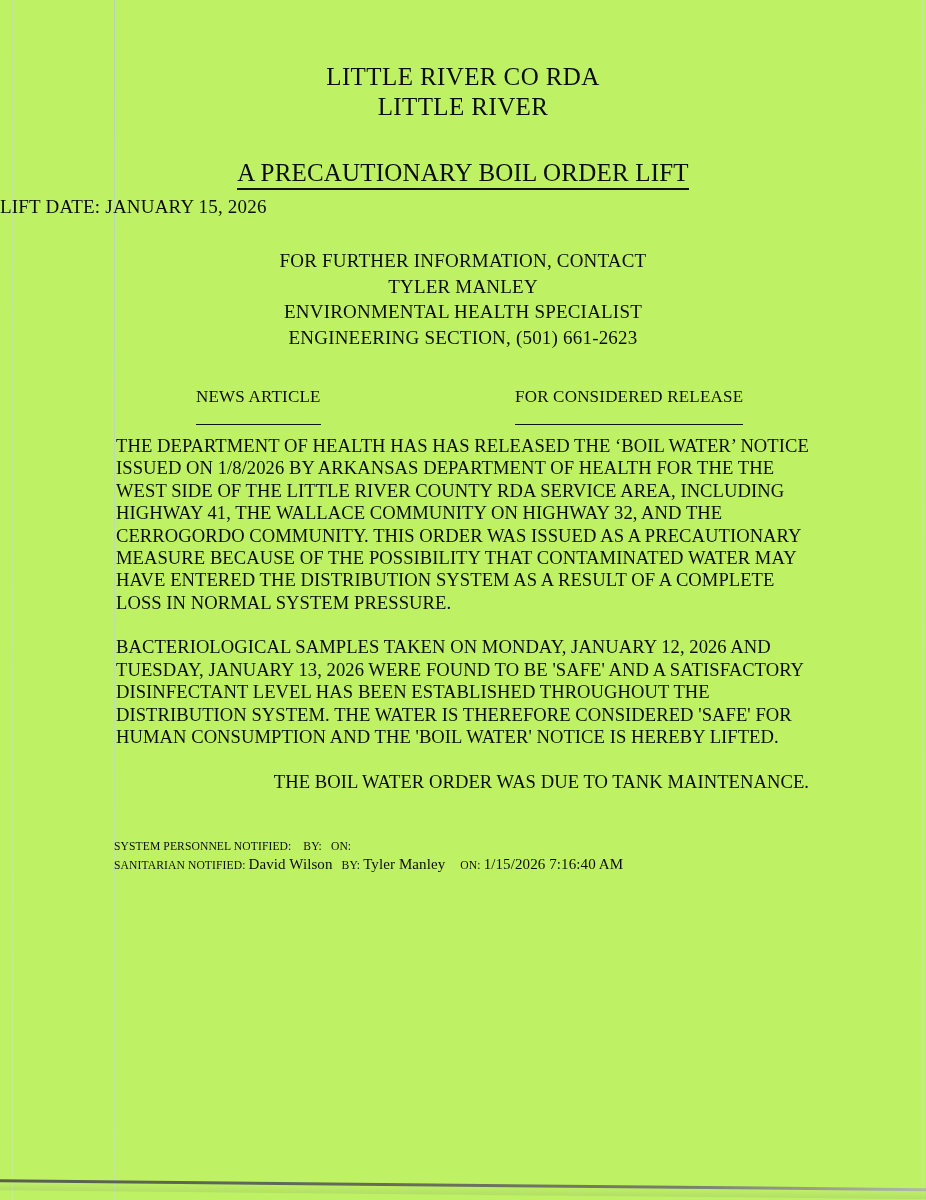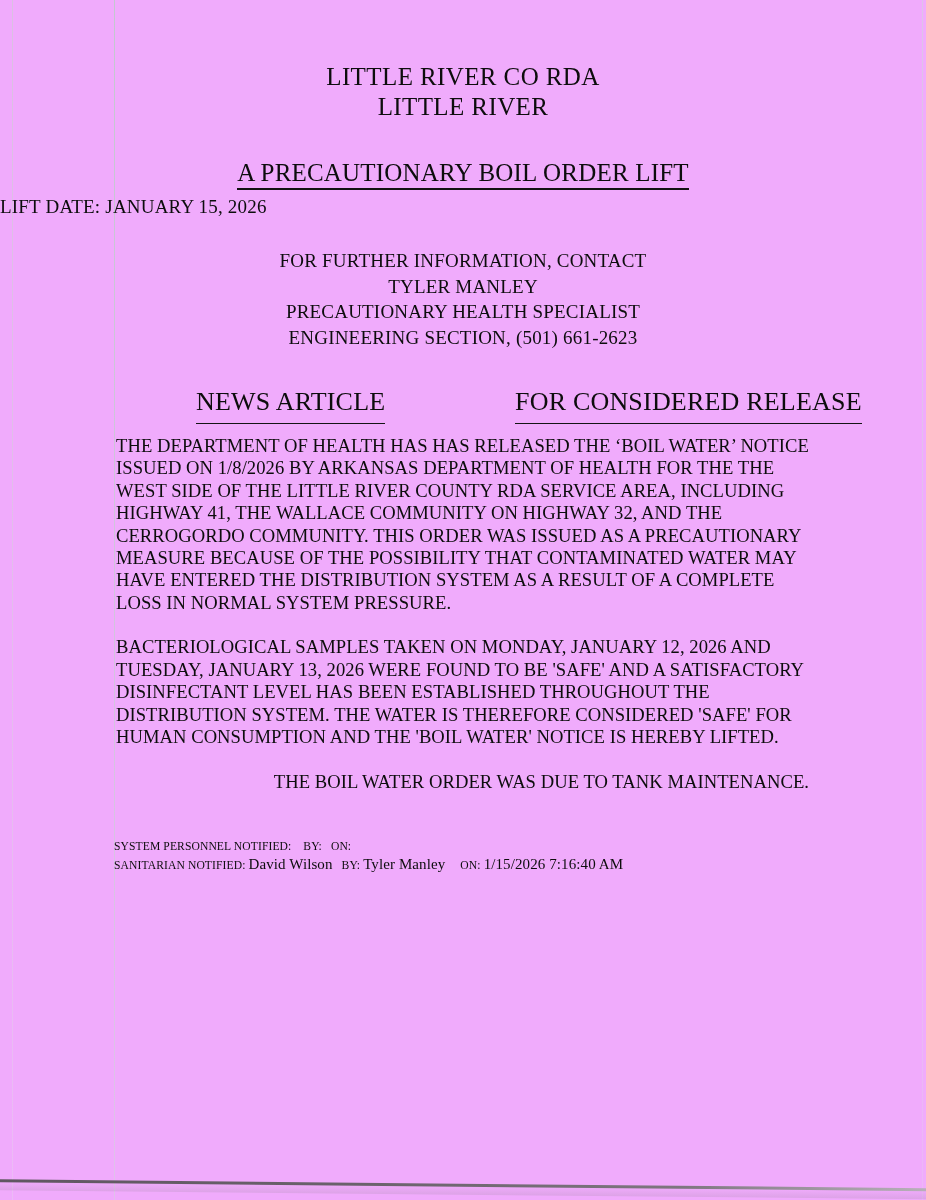--- a/index.html
+++ b/index.html
@@ -4,21 +4,21 @@
 <style>
   html, body {
     margin: 0;
     padding: 0;
     background: #ffffff;
   }
   #page {
     position: relative;
     width: 926px;
     height: 1200px;
-    background: #f0abfc;
+    background: #bef264;
     overflow: hidden;
     font-family: "Liberation Serif", "DejaVu Serif", serif;
     color: #0d0d0d;
   }
 
   
   .scan-seam {
     position: absolute;
     top: 0;
     bottom: 0;
@@ -97,24 +97,24 @@
     letter-spacing: .2px;
   }
 
   .headings-row {
     position: relative;
     margin-top: 36px;
     height: 26px;
   }
   .heading-underlined {
     position: absolute;
-    font-size: 26px;
+    font-size: 17px;
     letter-spacing: .2px;
     border-bottom: 1.6px solid #141414;
-    padding-bottom: 6px;
+    padding-bottom: 17px;
   }
   .heading-underlined.news { left: 196px; }
   .heading-underlined.release { left: 515px; }
 
   .body-col {
     margin-left: 115px;
     width: 695px;
   }
   .para {
     font-size: 18.6px;
@@ -160,21 +160,21 @@
     </div>
 
     <div class="order-title-wrap">
       <span class="order-title">A PRECAUTIONARY BOIL ORDER LIFT</span>
     </div>
     <div class="lift-date">LIFT DATE: JANUARY 15, 2026</div>
 
     <div class="contact-block">
       <div>FOR FURTHER INFORMATION, CONTACT</div>
       <div>TYLER MANLEY</div>
-      <div>PRECAUTIONARY HEALTH SPECIALIST</div>
+      <div>ENVIRONMENTAL HEALTH SPECIALIST</div>
       <div>ENGINEERING SECTION, (501) 661-2623</div>
     </div>
 
     <div class="headings-row">
       <span class="heading-underlined news">NEWS ARTICLE</span>
       <span class="heading-underlined release">FOR CONSIDERED RELEASE</span>
     </div>
 
     <div class="body-col">
       <p class="para p1">THE DEPARTMENT OF HEALTH HAS HAS RELEASED THE ‘BOIL WATER’ NOTICE ISSUED ON 1/8/2026 BY ARKANSAS DEPARTMENT OF HEALTH FOR THE THE WEST SIDE OF THE LITTLE RIVER COUNTY RDA SERVICE AREA, INCLUDING HIGHWAY 41, THE WALLACE COMMUNITY ON HIGHWAY 32, AND THE CERROGORDO COMMUNITY. THIS ORDER WAS ISSUED AS A PRECAUTIONARY MEASURE BECAUSE OF THE POSSIBILITY THAT CONTAMINATED WATER MAY HAVE ENTERED THE DISTRIBUTION SYSTEM AS A RESULT OF A COMPLETE LOSS IN NORMAL SYSTEM PRESSURE.</p>

